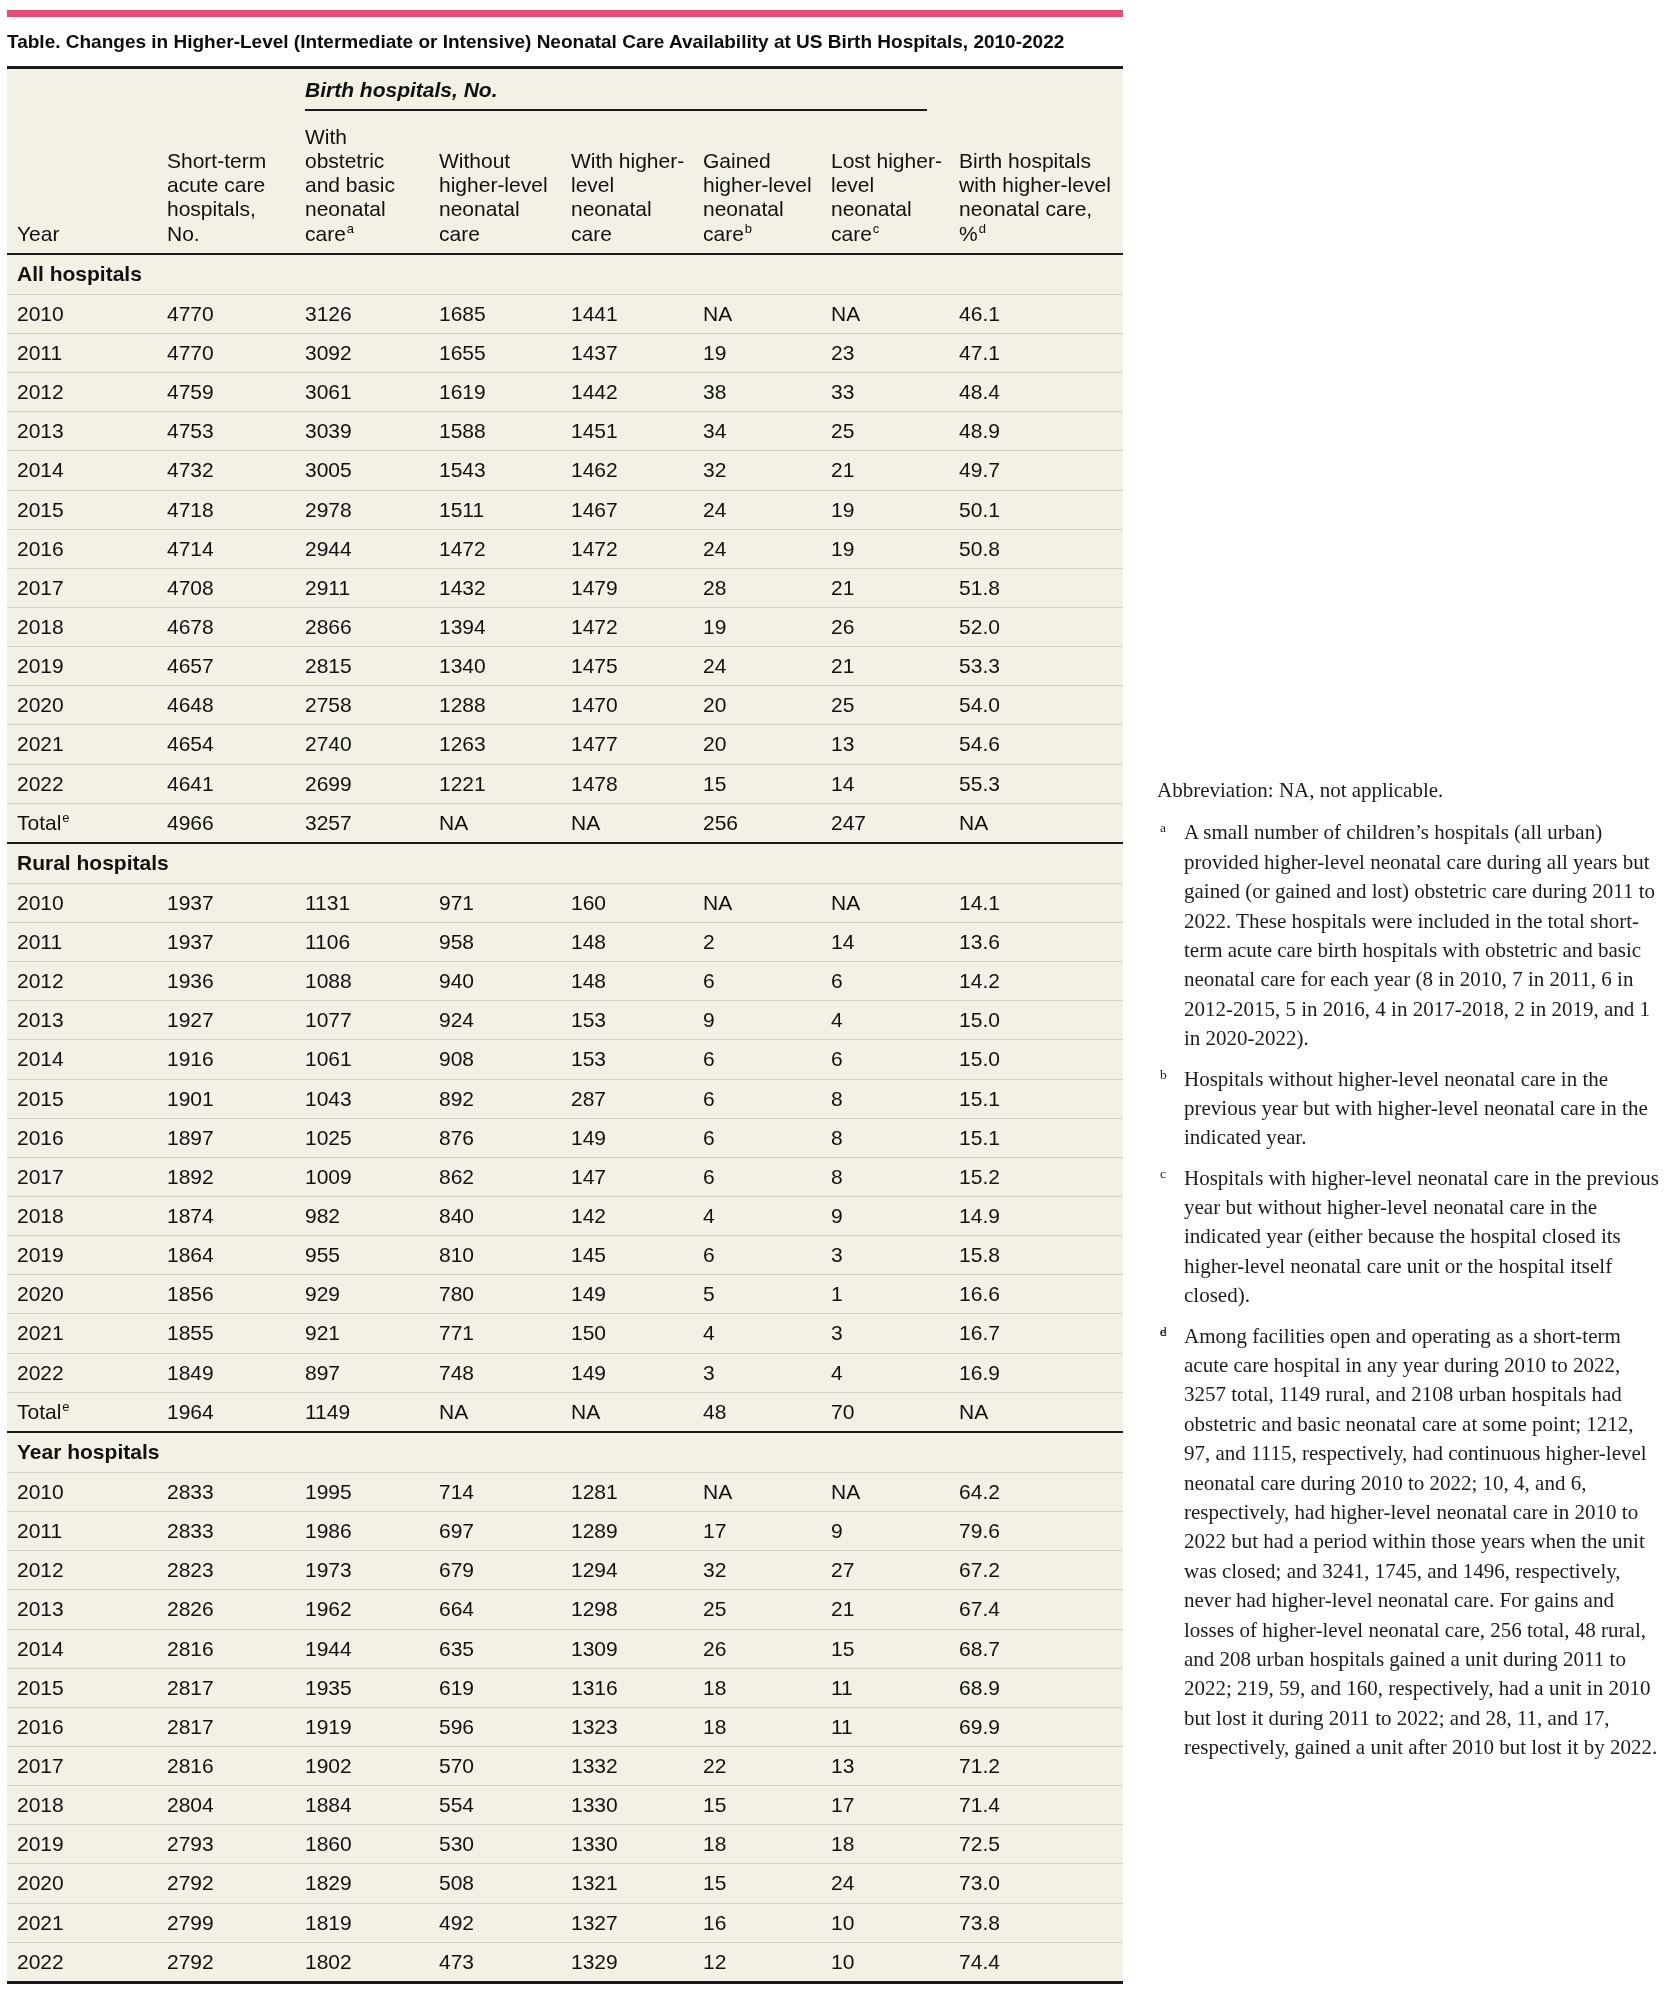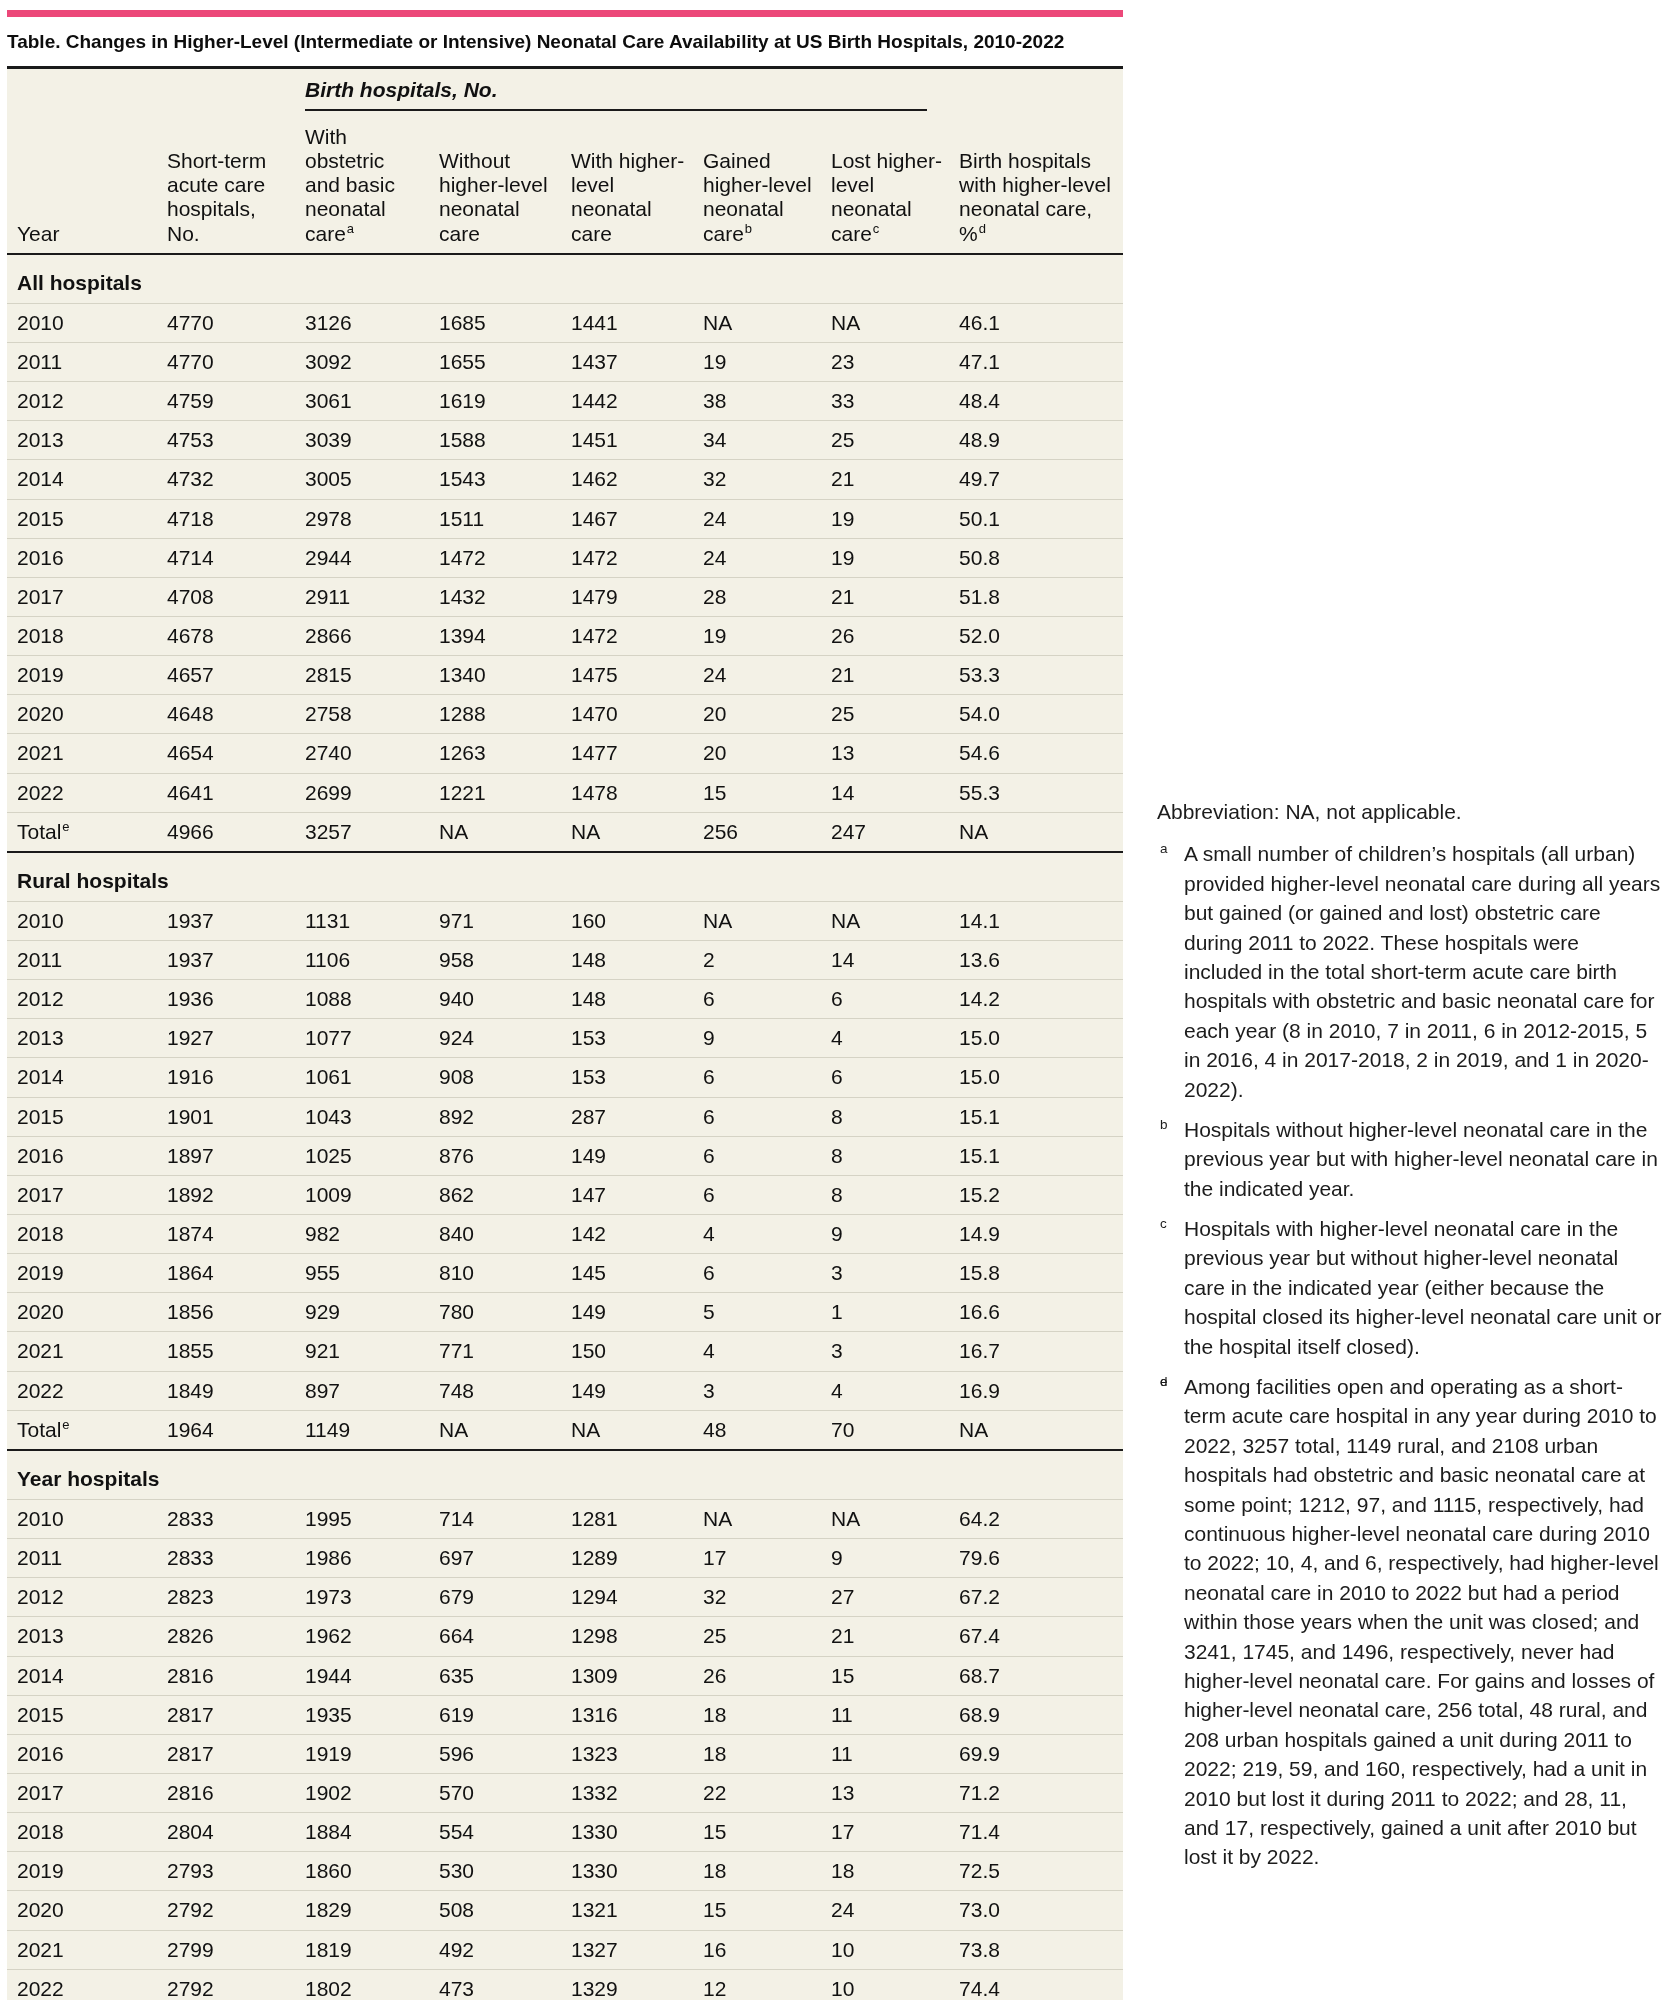--- a/index.html
+++ b/index.html
@@ -11,24 +11,24 @@
   table.tbl{width:1116px;table-layout:fixed;border-collapse:collapse;background:#f3f1e6;
             border-top:3px solid #1a1a1a;border-bottom:3px solid #1a1a1a;font-size:21px;}
   table.tbl th,table.tbl td{text-align:left;padding:7px 6px 7px 10px;vertical-align:bottom;
             font-weight:400;line-height:1.15;overflow:hidden;}
   thead th{font-weight:700;line-height:1.16;padding-bottom:9px;}
   th.group{vertical-align:top;padding:10px 0 0 10px;font-style:italic;}
   .group-inner{border-bottom:2px solid #1a1a1a;padding:2px 0 7px 0;margin-right:16px;font-weight:700;}
   th.vt{vertical-align:top;padding-top:12px;}
   .hb{border-bottom:2.5px solid #1a1a1a;}
   tbody td{border-top:1px solid #d5d3c5;}
-  tr.section td{border-top:2.5px solid #1a1a1a;font-weight:700;padding-top:16px;padding-bottom:8px;}
+  tr.section td{border-top:2.5px solid #1a1a1a;font-weight:700;padding-top:7px;padding-bottom:8px;}
   sup{font-size:13px;line-height:0;vertical-align:super;margin-left:1px;}
-  .footnotes{position:absolute;left:1157px;top:797px;width:506px;font-size:21px;
-             line-height:1.4;color:#1c1c1c;}
+  .footnotes{position:absolute;left:1157px;top:776px;width:506px;font-size:21px;
+             line-height:1.4;color:#1c1c1c;font-family:Liberation Serif, serif;}
   .fn-abbrev{margin:0 0 13px 0;}
   .fn-note{position:relative;padding-left:27px;margin:0 0 11px 0;}
   .fn-note .fn-marker{position:absolute;left:3px;top:3px;font-size:13.5px;line-height:1;margin:0;}
 </style>
 </head>
 <body>
 
 <div class="page">
 
   <div class="table-col">

